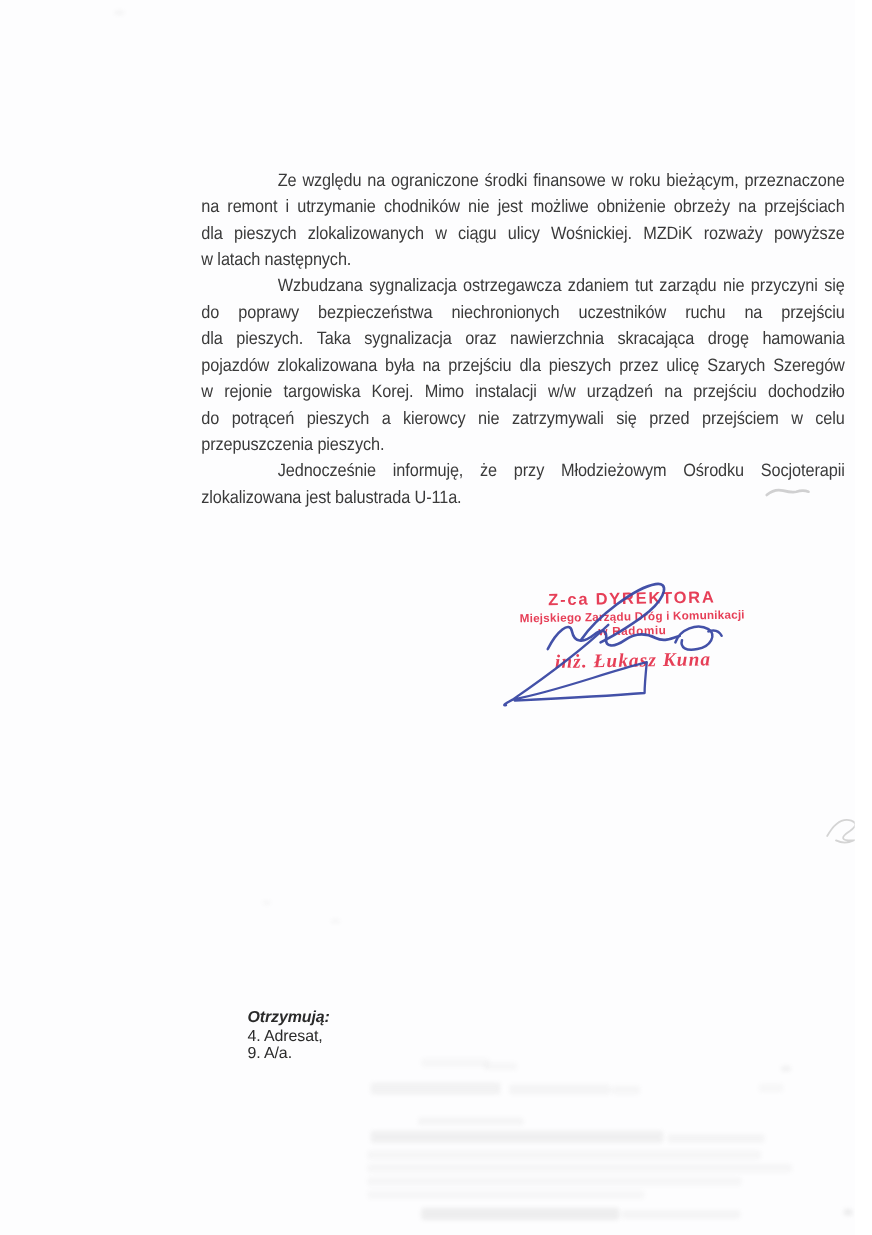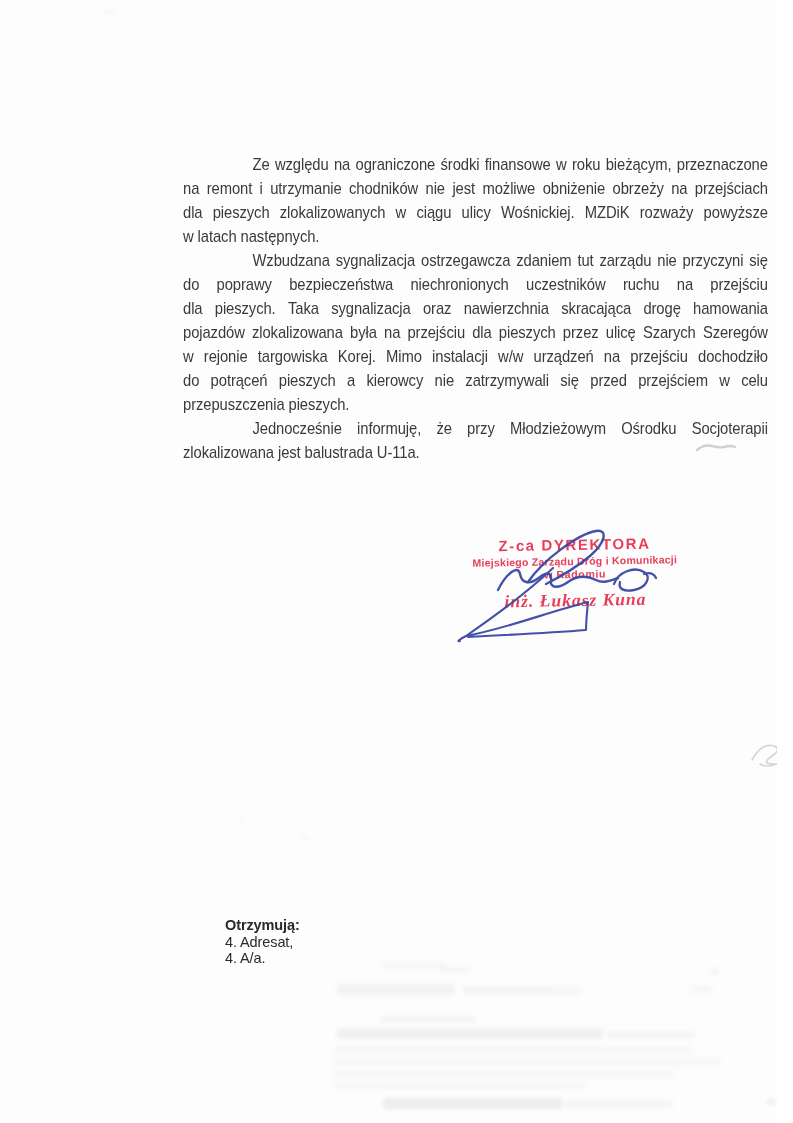--- a/index.html
+++ b/index.html
@@ -37,21 +37,21 @@
   }
   
   .sig-svg{position:absolute;left:438px;top:512px;}
   .mark-svg{position:absolute;}
   .ghost{position:absolute;background:#8a8a8a;filter:blur(2px);border-radius:2px;}
   
   .footer{
     position:absolute;left:225px;top:917px;color:#2a2a2a;
     font-size:14.5px;line-height:16.5px;letter-spacing:-0.1px;
   }
-  .footer-heading{font-weight:700;}
+  .footer-heading{font-weight:700;font-style:italic;}
 </style>
 </head>
 <body>
 
 <div class="page">
 
   <div class="body-block">
     <div>
         <div class="line justify indent">
           <span>Ze</span>
@@ -202,21 +202,21 @@
     </g>
   </svg>
 
   <svg class="mark-svg" style="left:748px;top:736px;" width="36" height="34" viewBox="0 0 36 34">
     <path d="M 4 24 q 10 -18 22 -14 q 8 3 -2 10 q -12 8 2 8 q 10 0 4 -6 m -18 6 q 8 4 16 0" fill="none" stroke="#c9c9c9" stroke-width="1.6" stroke-linecap="round" opacity="0.8"></path>
   </svg>
 
   <div class="footer">
     <div class="footer-heading">Otrzymują:</div>
     <div>4. Adresat,</div>
-    <div>4. A/a.</div>
+    <div>9. A/a.</div>
   </div>
 
   <div>
     <div class="ghost" style="left:104px;top:10px;width:9px;height:3px;opacity:.10"></div>
     <div class="ghost" style="left:239px;top:819px;width:7px;height:3px;opacity:.08"></div>
     <div class="ghost" style="left:301px;top:836px;width:8px;height:3px;opacity:.08"></div>
     <div class="ghost" style="left:383px;top:962px;width:62px;height:8px;opacity:.05"></div>
     <div class="ghost" style="left:440px;top:966px;width:30px;height:7px;opacity:.05"></div>
     <div class="ghost" style="left:710px;top:969px;width:9px;height:5px;opacity:.10"></div>
     <div class="ghost" style="left:337px;top:984px;width:118px;height:11px;opacity:.09"></div>

